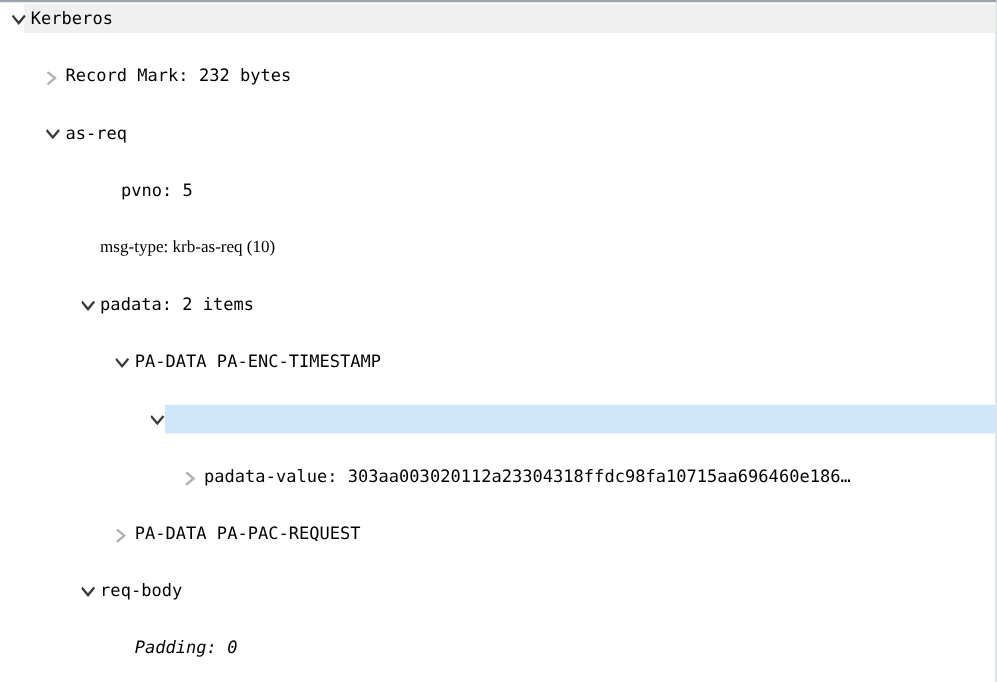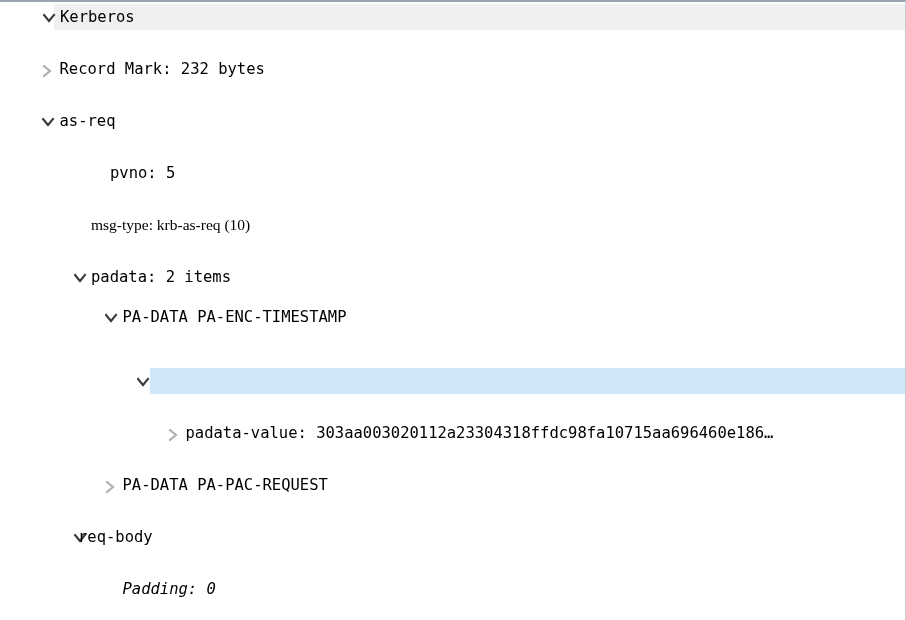--- a/index.html
+++ b/index.html
@@ -63,21 +63,21 @@
     top: 0;
     height: 26px;
     display: inline-block;
     letter-spacing: 0px;
   }
 </style>
 </head>
 <body>
 
 <div id="tree-panel" style="background: rgb(255, 255, 255); color: rgb(0, 0, 0); border-top-color: rgb(154, 163, 173);">
-    <div class="tree-row" style="top: 2px; margin-left: 32px;">
+    <div class="tree-row" style="top: 2px;">
       <div class="row-hl" style="background: rgb(240, 240, 240); left: 22px;"></div>
       <span class="twisty" style="left: 8px;">
         <svg width="13" height="13" viewBox="0 0 13 13" aria-hidden="true">
           <path d="M1 2 L6 8 L11 2" fill="none" stroke="#3a3a3a" stroke-width="2.1" stroke-linecap="square" stroke-linejoin="miter"></path>
         </svg>
       </span>
       <span class="row-label" style="left: 28px;">Kerberos</span>
     </div>
     <div class="tree-row" style="top: 28px;">
       <span class="twisty" style="left: 39.5px;">
@@ -102,21 +102,21 @@
       <span class="row-label" style="left: 91px; font-family: Liberation Serif, serif;">msg-type: krb-as-req (10)</span>
     </div>
     <div class="tree-row" style="top: 132px;">
       <span class="twisty" style="left: 71px;">
         <svg width="13" height="13" viewBox="0 0 13 13" aria-hidden="true">
           <path d="M1 2 L6 8 L11 2" fill="none" stroke="#3a3a3a" stroke-width="2.1" stroke-linecap="square" stroke-linejoin="miter"></path>
         </svg>
       </span>
       <span class="row-label" style="left: 91px;">padata: 2 items</span>
     </div>
-    <div class="tree-row" style="top: 146px;">
+    <div class="tree-row" style="top: 158px;">
       <span class="twisty" style="left: 102.5px;">
         <svg width="13" height="13" viewBox="0 0 13 13" aria-hidden="true">
           <path d="M1 2 L6 8 L11 2" fill="none" stroke="#3a3a3a" stroke-width="2.1" stroke-linecap="square" stroke-linejoin="miter"></path>
         </svg>
       </span>
       <span class="row-label" style="left: 122.5px;">PA-DATA PA-ENC-TIMESTAMP</span>
     </div>
     <div class="tree-row" style="top: 184px;">
       <div class="row-hl" style="background: rgb(207, 231, 249); left: 150px;"></div>
       <span class="twisty" style="left: 134px;">
@@ -140,18 +140,18 @@
         </svg>
       </span>
       <span class="row-label" style="left: 122.5px;">PA-DATA PA-PAC-REQUEST</span>
     </div>
     <div class="tree-row" style="top: 262px;">
       <span class="twisty" style="left: 71px;">
         <svg width="13" height="13" viewBox="0 0 13 13" aria-hidden="true">
           <path d="M1 2 L6 8 L11 2" fill="none" stroke="#3a3a3a" stroke-width="2.1" stroke-linecap="square" stroke-linejoin="miter"></path>
         </svg>
       </span>
-      <span class="row-label" style="left: 78px; text-align: right;">req-body</span>
+      <span class="row-label" style="left: 91px; text-align: right;">req-body</span>
     </div>
     <div class="tree-row" style="top: 288px; font-style: italic;">
       <span class="row-label" style="left: 122.5px;">Padding: 0</span>
     </div>
   </div>
 
 </body></html>

